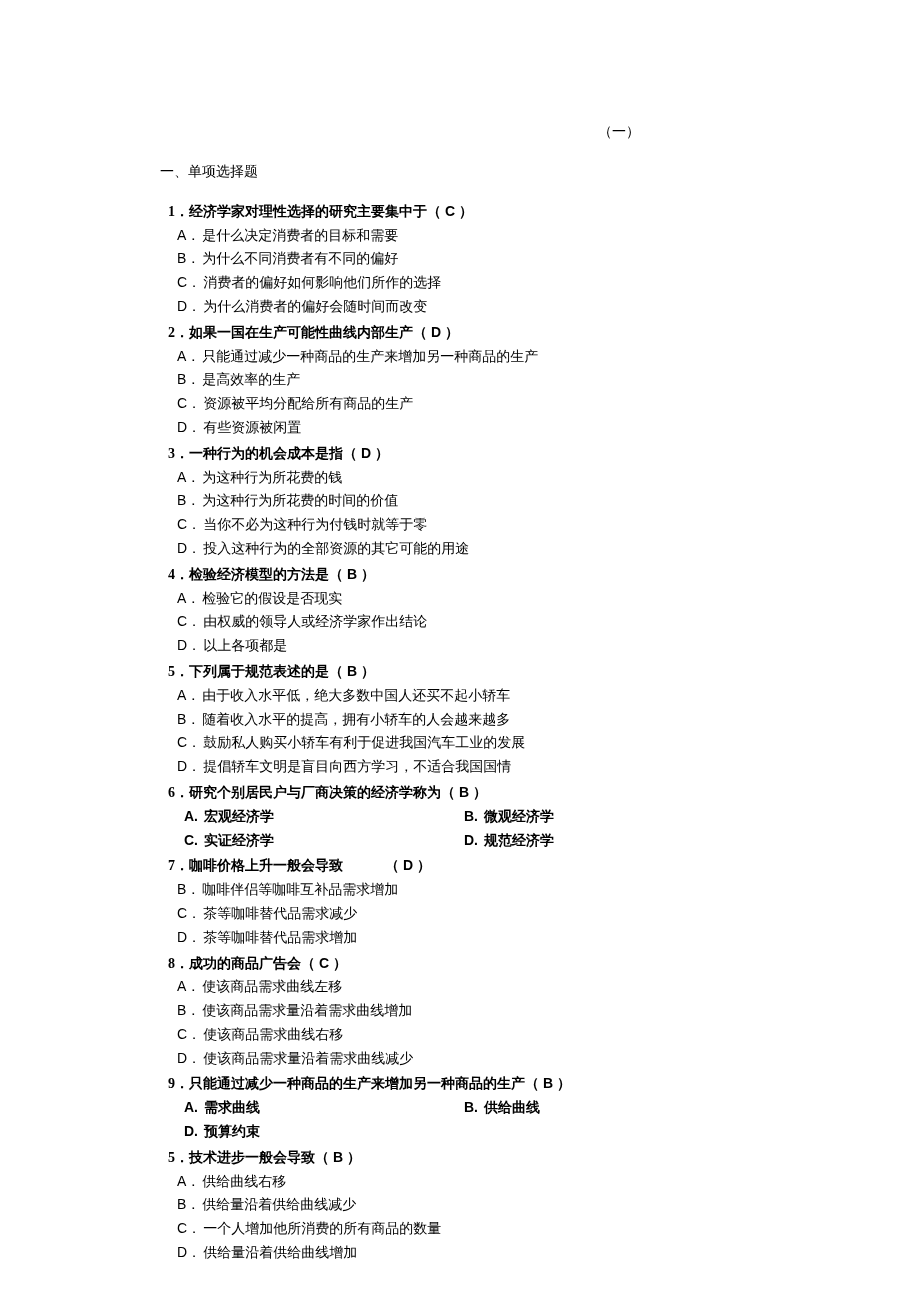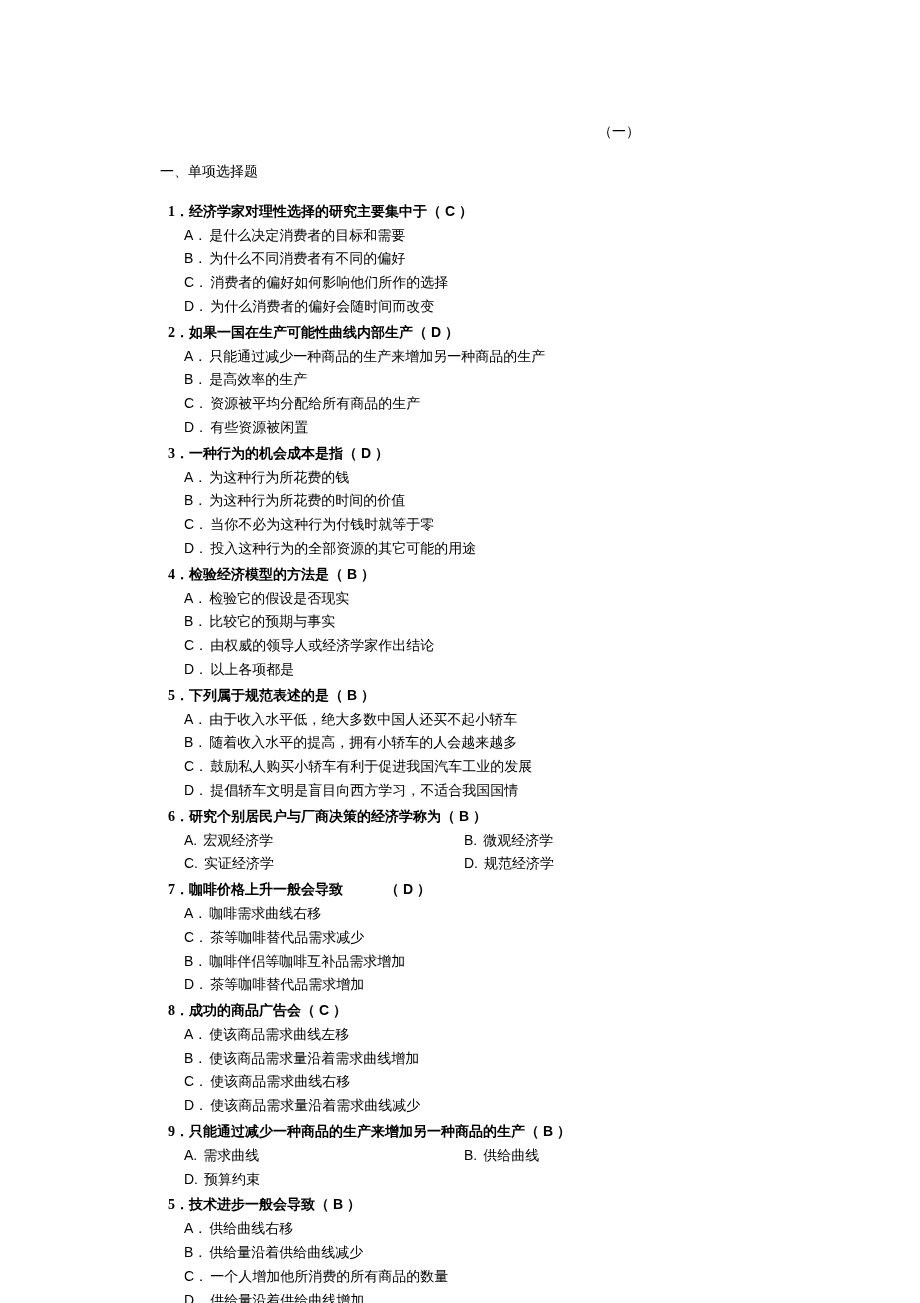--- a/index.html
+++ b/index.html
@@ -29,30 +29,31 @@
       margin-bottom: 16px;
     }
     .question {
       margin-bottom: 2px;
     }
     .question-stem {
       margin-left: 8px;
       font-weight: bold;
     }
     .options-vertical .option {
-      margin-left: 24px;
+      margin-left: 17px;
     }
     .option-letter {
       font-family: Arial, sans-serif;
       margin-right: 2px;
     }
     .options-two-col {
       display: flex;
       flex-wrap: wrap;
       margin-left: 24px;
+      font-weight: bold;
     }
     .options-two-col .option {
       width: 280px;
     }
     .inline-answer {
       font-family: Arial, sans-serif;
     }
   </style>
 </head>
 <body>
@@ -85,21 +86,20 @@
           <div class="option"><span class="option-letter">A．</span><span>为这种行为所花费的钱</span></div>
           <div class="option"><span class="option-letter">B．</span><span>为这种行为所花费的时间的价值</span></div>
           <div class="option"><span class="option-letter">C．</span><span>当你不必为这种行为付钱时就等于零</span></div>
           <div class="option"><span class="option-letter">D．</span><span>投入这种行为的全部资源的其它可能的用途</span></div>
         </div>
       </div>
       <div class="question">
         <div class="question-stem"><span>4．</span><span>检验经济模型的方法是（</span><span class="inline-answer"> B </span><span>）</span></div>
         <div class="options-vertical">
           <div class="option"><span class="option-letter">A．</span><span>检验它的假设是否现实</span></div>
-          <div class="option"><span class="option-letter">B．</span><span>比较它的预期与事实</span></div>
           <div class="option"><span class="option-letter">C．</span><span>由权威的领导人或经济学家作出结论</span></div>
           <div class="option"><span class="option-letter">D．</span><span>以上各项都是</span></div>
         </div>
       </div>
       <div class="question">
         <div class="question-stem"><span>5．</span><span>下列属于规范表述的是（</span><span class="inline-answer"> B </span><span>）</span></div>
         <div class="options-vertical">
           <div class="option"><span class="option-letter">A．</span><span>由于收入水平低，绝大多数中国人还买不起小轿车</span></div>
           <div class="option"><span class="option-letter">B．</span><span>随着收入水平的提高，拥有小轿车的人会越来越多</span></div>
           <div class="option"><span class="option-letter">C．</span><span>鼓励私人购买小轿车有利于促进我国汽车工业的发展</span></div>
@@ -111,23 +111,22 @@
         <div class="options-two-col">
           <div class="option"><span class="option-letter">A. </span><span>宏观经济学</span></div>
           <div class="option"><span class="option-letter">B. </span><span>微观经济学</span></div>
           <div class="option"><span class="option-letter">C. </span><span>实证经济学</span></div>
           <div class="option"><span class="option-letter">D. </span><span>规范经济学</span></div>
         </div>
       </div>
       <div class="question">
         <div class="question-stem"><span>7．</span><span>咖啡价格上升一般会导致　　　（</span><span class="inline-answer"> D </span><span>）</span></div>
         <div class="options-vertical">
-          <div class="option"><span class="option-letter">A．</span><span>咖啡需求曲线右移</span></div>
+          <div class="option"><span class="option-letter">B．</span><span>咖啡伴侣等咖啡互补品需求增加</span></div>
           <div class="option"><span class="option-letter">C．</span><span>茶等咖啡替代品需求减少</span></div>
-          <div class="option"><span class="option-letter">B．</span><span>咖啡伴侣等咖啡互补品需求增加</span></div>
           <div class="option"><span class="option-letter">D．</span><span>茶等咖啡替代品需求增加</span></div>
         </div>
       </div>
       <div class="question">
         <div class="question-stem"><span>8．</span><span>成功的商品广告会（</span><span class="inline-answer"> C </span><span>）</span></div>
         <div class="options-vertical">
           <div class="option"><span class="option-letter">A．</span><span>使该商品需求曲线左移</span></div>
           <div class="option"><span class="option-letter">B．</span><span>使该商品需求量沿着需求曲线增加</span></div>
           <div class="option"><span class="option-letter">C．</span><span>使该商品需求曲线右移</span></div>
           <div class="option"><span class="option-letter">D．</span><span>使该商品需求量沿着需求曲线减少</span></div>

